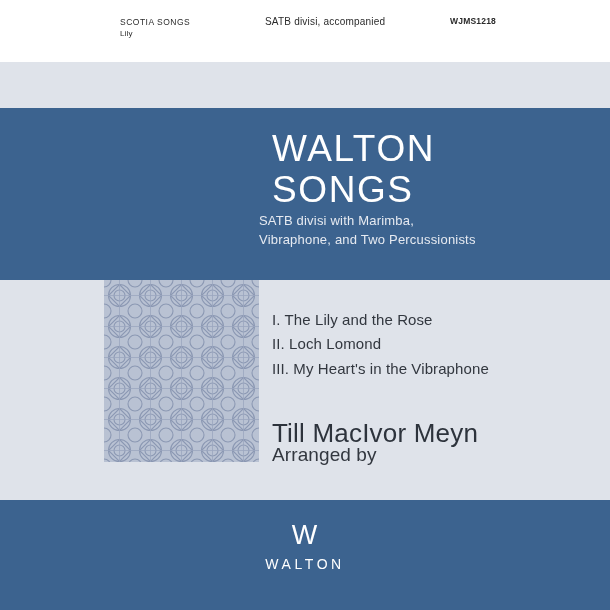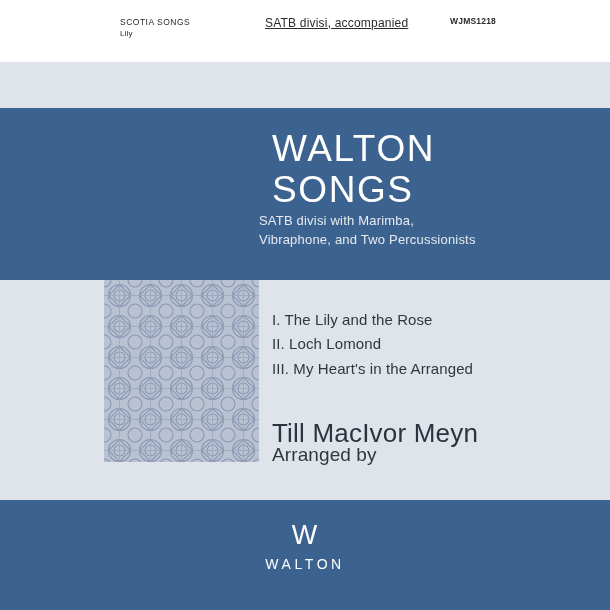--- a/index.html
+++ b/index.html
@@ -43,24 +43,23 @@
     letter-spacing: 0.4px;
     color: #2b2b2b;
     line-height: 1.45;
   }
   .hdr-left .l1 { font-size: 8.5px; letter-spacing: 0.5px; }
   .hdr-left .l2 { font-size: 8px; letter-spacing: 0.2px; }
   .hdr-center {
     position: absolute;
     left: 265px;
     top: 2px;
-    font-size: 12px;
+    font-size: 10px;
     letter-spacing: 0.2px;
     color: #2b2b2b;
-    text-decoration: underline;
   }
   .hdr-right {
     position: absolute;
     left: 450px;
     top: 2px;
     font-size: 8.5px;
     letter-spacing: 0.2px;
     color: #2b2b2b;
     font-weight: 600;
   }
@@ -234,21 +233,21 @@
   </div>
 
   <div class="subtitle">
     <div>SATB divisi with Marimba,</div>
     <div>Vibraphone, and Two Percussionists</div>
   </div>
 
   <div class="movements">
     <div>I. The Lily and the Rose</div>
     <div>II. Loch Lomond</div>
-    <div>III. My Heart's in the Arranged</div>
+    <div>III. My Heart's in the Vibraphone</div>
   </div>
 
   <div class="arranger-label">Arranged by</div>
   <div class="arranger-name">Till MacIvor Meyn</div>
 
   <div class="blue-bottom"></div>
   <div class="logo">
     <div class="logo-mark">W</div>
     <div class="logo-word">WALTON</div>
   </div>

